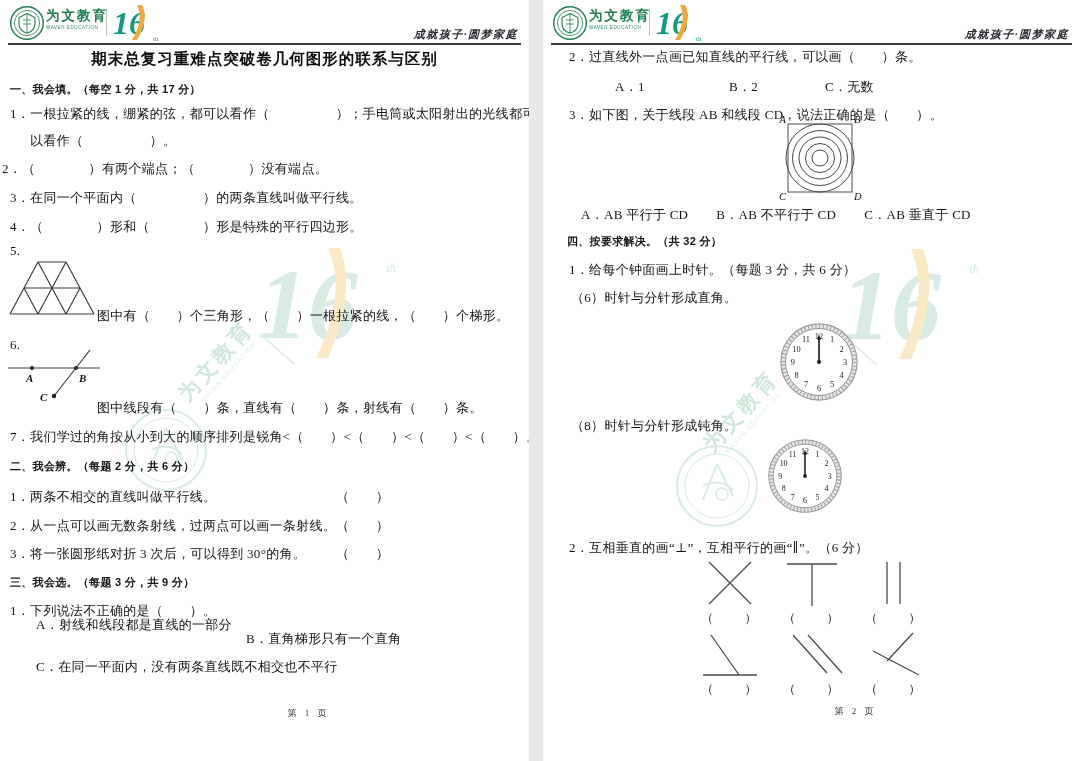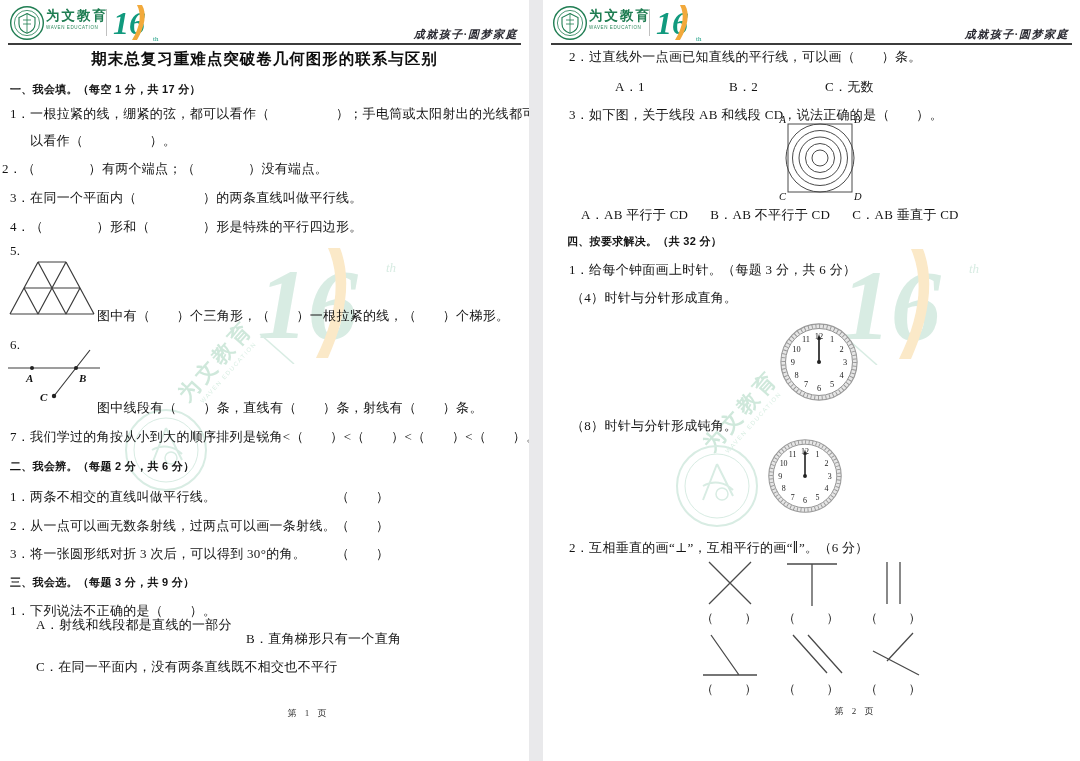--- a/index.html
+++ b/index.html
@@ -205,29 +205,29 @@
           <circle cx="63" cy="46" r="34"></circle>
           <rect x="31" y="12" width="64" height="68"></rect>
         </g>
         <text class="figlab2" x="29" y="11" text-anchor="end">A</text>
         <text class="figlab2" x="97" y="11">B</text>
         <text class="figlab2" x="29" y="88" text-anchor="end">C</text>
         <text class="figlab2" x="97" y="88">D</text>
       </svg>
     </div>
 
-    <div class="line" style="left:38px;top:206px;display:flex;gap:22px;">
+    <div class="line" style="left:38px;top:206px;display:flex;gap:28px;">
       <span>A．AB 平行于 CD</span>
       <span>B．AB 不平行于 CD</span>
       <span>C．AB 垂直于 CD</span>
     </div>
 
     <div class="line head" style="left:24px;top:233px;">四、按要求解决。（共 32 分）</div>
     <div class="line" style="left:26px;top:261px;">1．给每个钟面画上时针。（每题 3 分，共 6 分）</div>
-    <div class="line" style="left:28px;top:289px;">（4）时针与分针形成直角。</div>
+    <div class="line" style="left:28px;top:289px;">（6）时针与分针形成直角。</div>
 
     <div class="wm" style="left:236px;top:322px;pointer-events:none;">
       <svg width="80" height="80" viewBox="0 0 86 86">
         <circle cx="43" cy="43" r="41" fill="#e6e6e6" stroke="#9a9a9a" stroke-width="1.2"></circle>
         <circle cx="43" cy="43" r="38.5" fill="none" stroke="#7a7a7a" stroke-width="4" stroke-dasharray="1,3.03" opacity="0.75"></circle>
         <circle cx="43" cy="43" r="36" fill="#ffffff" stroke="#8a8a8a" stroke-width="1"></circle>
         <g class="clock-nums">
             <text x="43.0" y="18.0" class="cnum">12</text>
             <text x="57.0" y="21.8" class="cnum">1</text>
             <text x="67.2" y="32.0" class="cnum">2</text>

